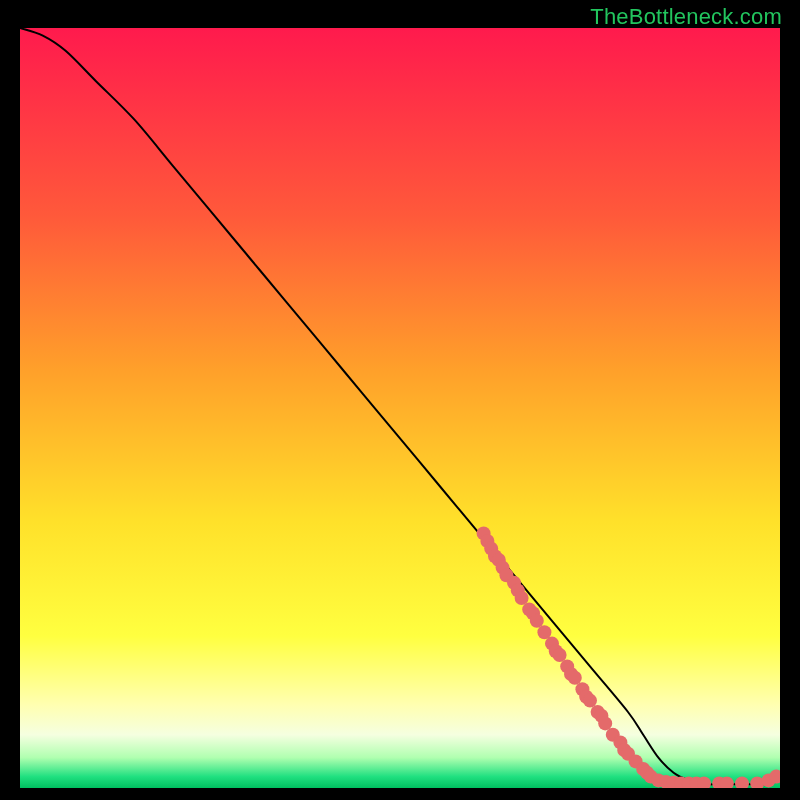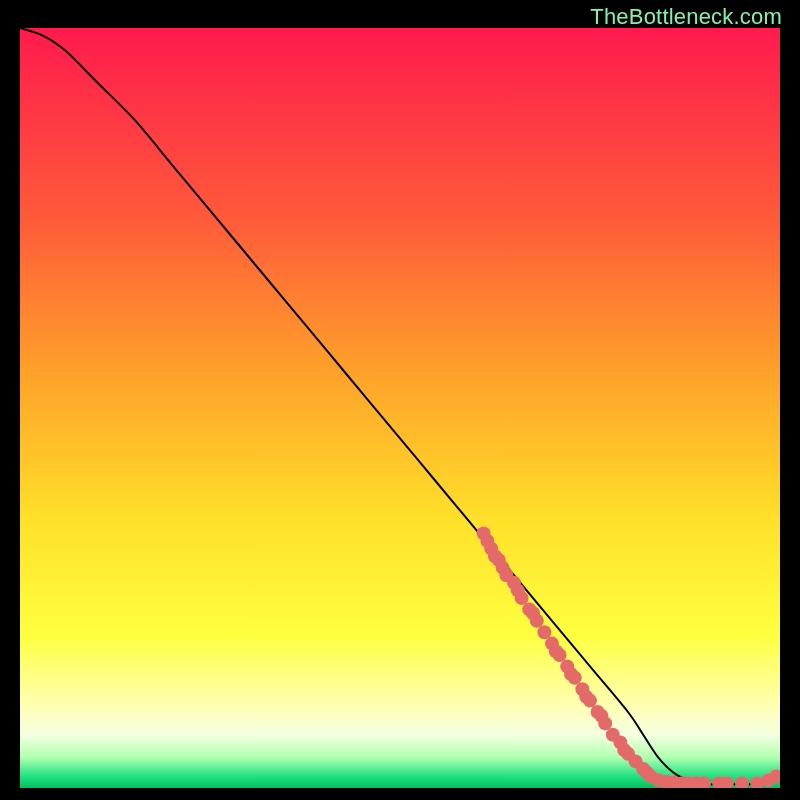--- a/index.html
+++ b/index.html
@@ -14,21 +14,21 @@
   .frame {
     position: relative;
     width: 800px;
     height: 800px;
     background: #000;
   }
   .watermark {
     position: absolute;
     top: 4px;
     right: 18px;
-    color: #86efac;
+    color: #22c55e;
     font-size: 22px;
     font-weight: 400;
     letter-spacing: 0.2px;
     z-index: 10;
   }
   .plot {
     position: absolute;
     left: 20px;
     top: 28px;
     width: 760px;

